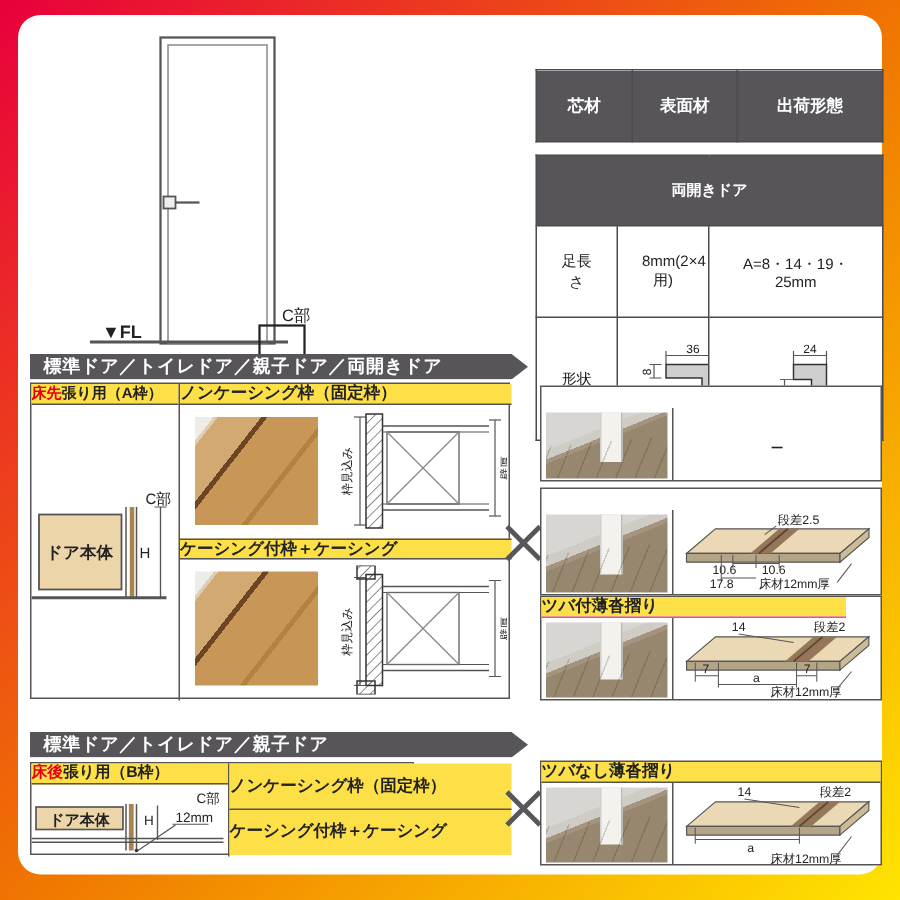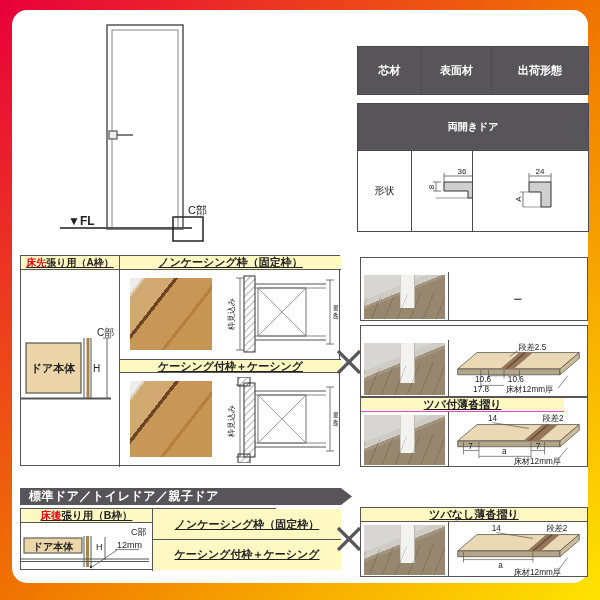--- a/index.html
+++ b/index.html
@@ -7,22 +7,22 @@
        font-family:"Liberation Sans","DejaVu Sans",sans-serif;color:#222;}
   .page{position:absolute;inset:0;background:linear-gradient(135deg,#e8003c 0%,#f07800 52%,#ffe400 100%);}
   .content{position:absolute;left:12px;top:10px;width:576px;height:573px;background:#fff;border-radius:15px;}
   .abs{position:absolute;box-sizing:border-box;}
   
   .banner{background:#57555a;color:#fff;font-size:12px;font-weight:bold;line-height:17px;
           padding-left:9px;letter-spacing:.5px;
           clip-path:polygon(0 0,calc(100% - 11px) 0,100% 50%,calc(100% - 11px) 100%,0 100%);}
   
   .box{border:1.4px solid #555;background:#fff;}
-  .cellhdr{background:#fef9c3;font-size:11px;font-weight:bold;text-align:center;
-           overflow:hidden;white-space:nowrap;text-decoration:underline;}
+  .cellhdr{background:#fde047;font-size:11px;font-weight:bold;text-align:left;
+           overflow:hidden;white-space:nowrap;}
   .vline{border-left:1px solid #555;}
   
   table{border-collapse:collapse;position:absolute;table-layout:fixed;}
   .t1 td,.t1 th,.t2 td,.t2 th{border:1px solid #4b4b4b;text-align:center;padding:16px;overflow:hidden;}
   .darkhead{background:#57555a;color:#fff;font-size:11px;font-weight:bold;}
   .t1 td{font-size:11px;}
   .t2 td{font-size:10px;}
   .small2{font-size:10.5px;line-height:13px;display:block;}
   
   .fphoto{position:relative;overflow:hidden;background:
@@ -72,20 +72,25 @@
 
   <table class="t2" style="left:345px;top:93px;width:231px">
     <colgroup>
           <col style="width:54px">
           <col style="width:61px">
           <col style="width:116px">
         </colgroup>
     <tbody>
           <tr style="height:14px">
       <td colspan="3" class="darkhead">両開きドア</td>
+    </tr>
+    <tr style="height:15px">
+      <td>足長さ</td>
+      <td>8mm(2×4用)</td>
+      <td>A=8・14・19・25mm</td>
     </tr>
     <tr style="height:52px">
       <td>形状</td>
       <td>
         <svg width="60" height="46" viewBox="0 0 60 46">
           <line x1="16" y1="9" x2="52" y2="9" stroke="#555" stroke-width=".8"></line>
           <line x1="16" y1="6" x2="16" y2="15" stroke="#555" stroke-width=".8"></line>
           <line x1="52" y1="6" x2="52" y2="15" stroke="#555" stroke-width=".8"></line>
           <text x="34" y="7" font-size="8" text-anchor="middle" fill="#222">36</text>
           <polygon points="16,15 52,15 52,31 40,31 40,24 16,24" fill="#cfcfcf" stroke="#333" stroke-width="1"></polygon>
@@ -106,20 +111,21 @@
           <line x1="20" y1="25" x2="20" y2="40" stroke="#555" stroke-width=".8"></line>
           <line x1="17" y1="25" x2="26" y2="25" stroke="#555" stroke-width=".6"></line>
           <line x1="20" y1="40" x2="38" y2="40" stroke="#555" stroke-width=".6"></line>
           <text font-size="8" text-anchor="middle" fill="#222" transform="rotate(-90 15 32)" x="15" y="35">A</text>
         </svg>
       </td>
     </tr>
   </tbody>
       </table>
 
+  <div class="abs banner" style="left:8px;top:226px;width:332px;height:17px">標準ドア／トイレドア／親子ドア／両開きドア</div>
 
   <div class="abs box" style="left:8px;top:245px;width:320px;height:211px">
     <div class="abs cellhdr" style="left:0;top:0;width:98px;height:14px;border-bottom:1px solid #555;font-size:10px;line-height:13px">
       <span style="color:#e60012">床先</span><span>張り用（A枠）</span>
     </div>
     <div class="abs vline" style="left:98px;top:0;width:1px;height:211px"></div>
 
     <svg class="abs" style="left:0;top:14px" width="98" height="197" viewBox="0 0 98 197">
       <text x="76" y="66" font-size="10" fill="#222">C部</text>
       <line x1="86" y1="68" x2="86" y2="128" stroke="#555" stroke-width=".9"></line>

